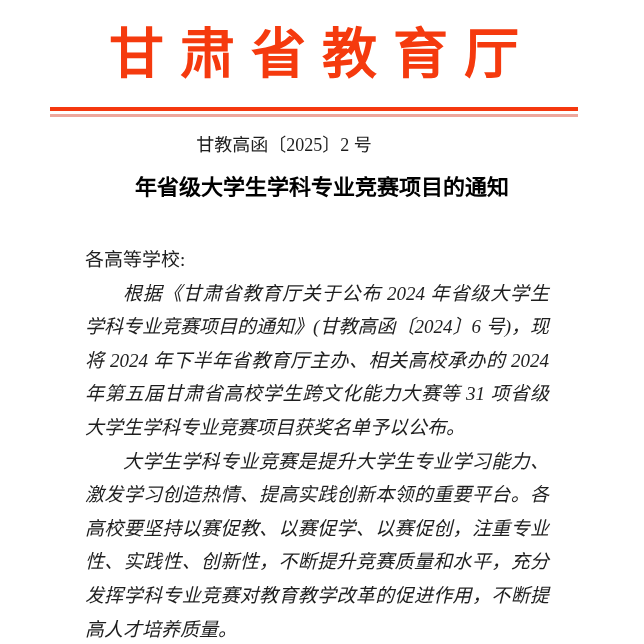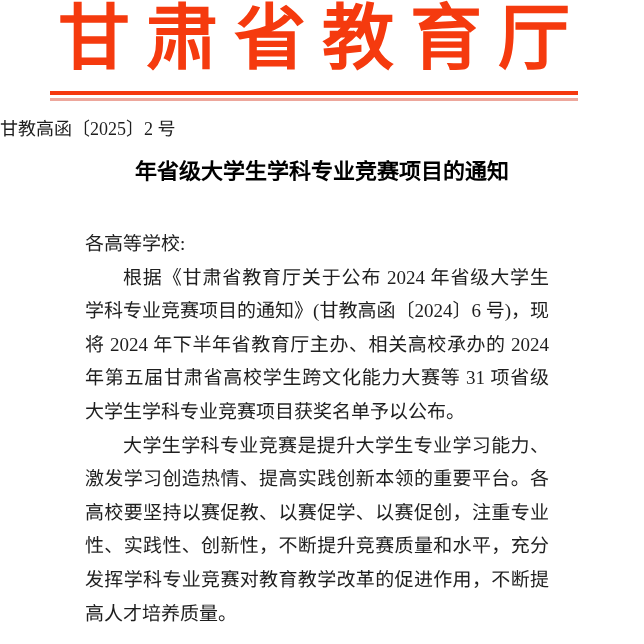--- a/index.html
+++ b/index.html
@@ -15,23 +15,23 @@
     color: #1e1e1e;
   }
   .page {
     width: 644px;
     height: 644px;
     position: relative;
     box-sizing: border-box;
   }
   
   .masthead {
-    padding-top: 2px;
+    padding-top: 18px;
     text-align: center;
-    font-size: 72px;
+    font-size: 55px;
     line-height: 74px;
     letter-spacing: 16px;
     color: #f53a0e;
     font-weight: bold;
     white-space: nowrap;
   }
   
   .divider {
     width: 528px;
     margin: 15px auto 0 50px;
@@ -42,21 +42,21 @@
   }
   .divider .thin {
     height: 3px;
     margin-top: 3px;
     background: #eda79c;
   }
   
   .doc-number {
     margin-top: 17px;
     padding-right: 76px;
-    text-align: left;
+    text-align: center;
     font-size: 18px;
     line-height: 22px;
     color: #1e1e1e;
   }
   
   .notice-title {
     margin-top: 15px;
     text-align: center;
     font-size: 22px;
     line-height: 34px;
@@ -71,20 +71,21 @@
     line-height: 33.6px;
     text-align: justify;
     color: #1e1e1e;
   }
   .salutation {
     margin-top: 38px;
   }
   .body-text p {
     margin: 0;
     text-indent: 2em;
+    font-style: italic;
   }
 </style>
 </head>
 <body>
 
 <div class="page">
 
   <div class="masthead">甘肃省教育厅</div>
 
   <div class="divider">

